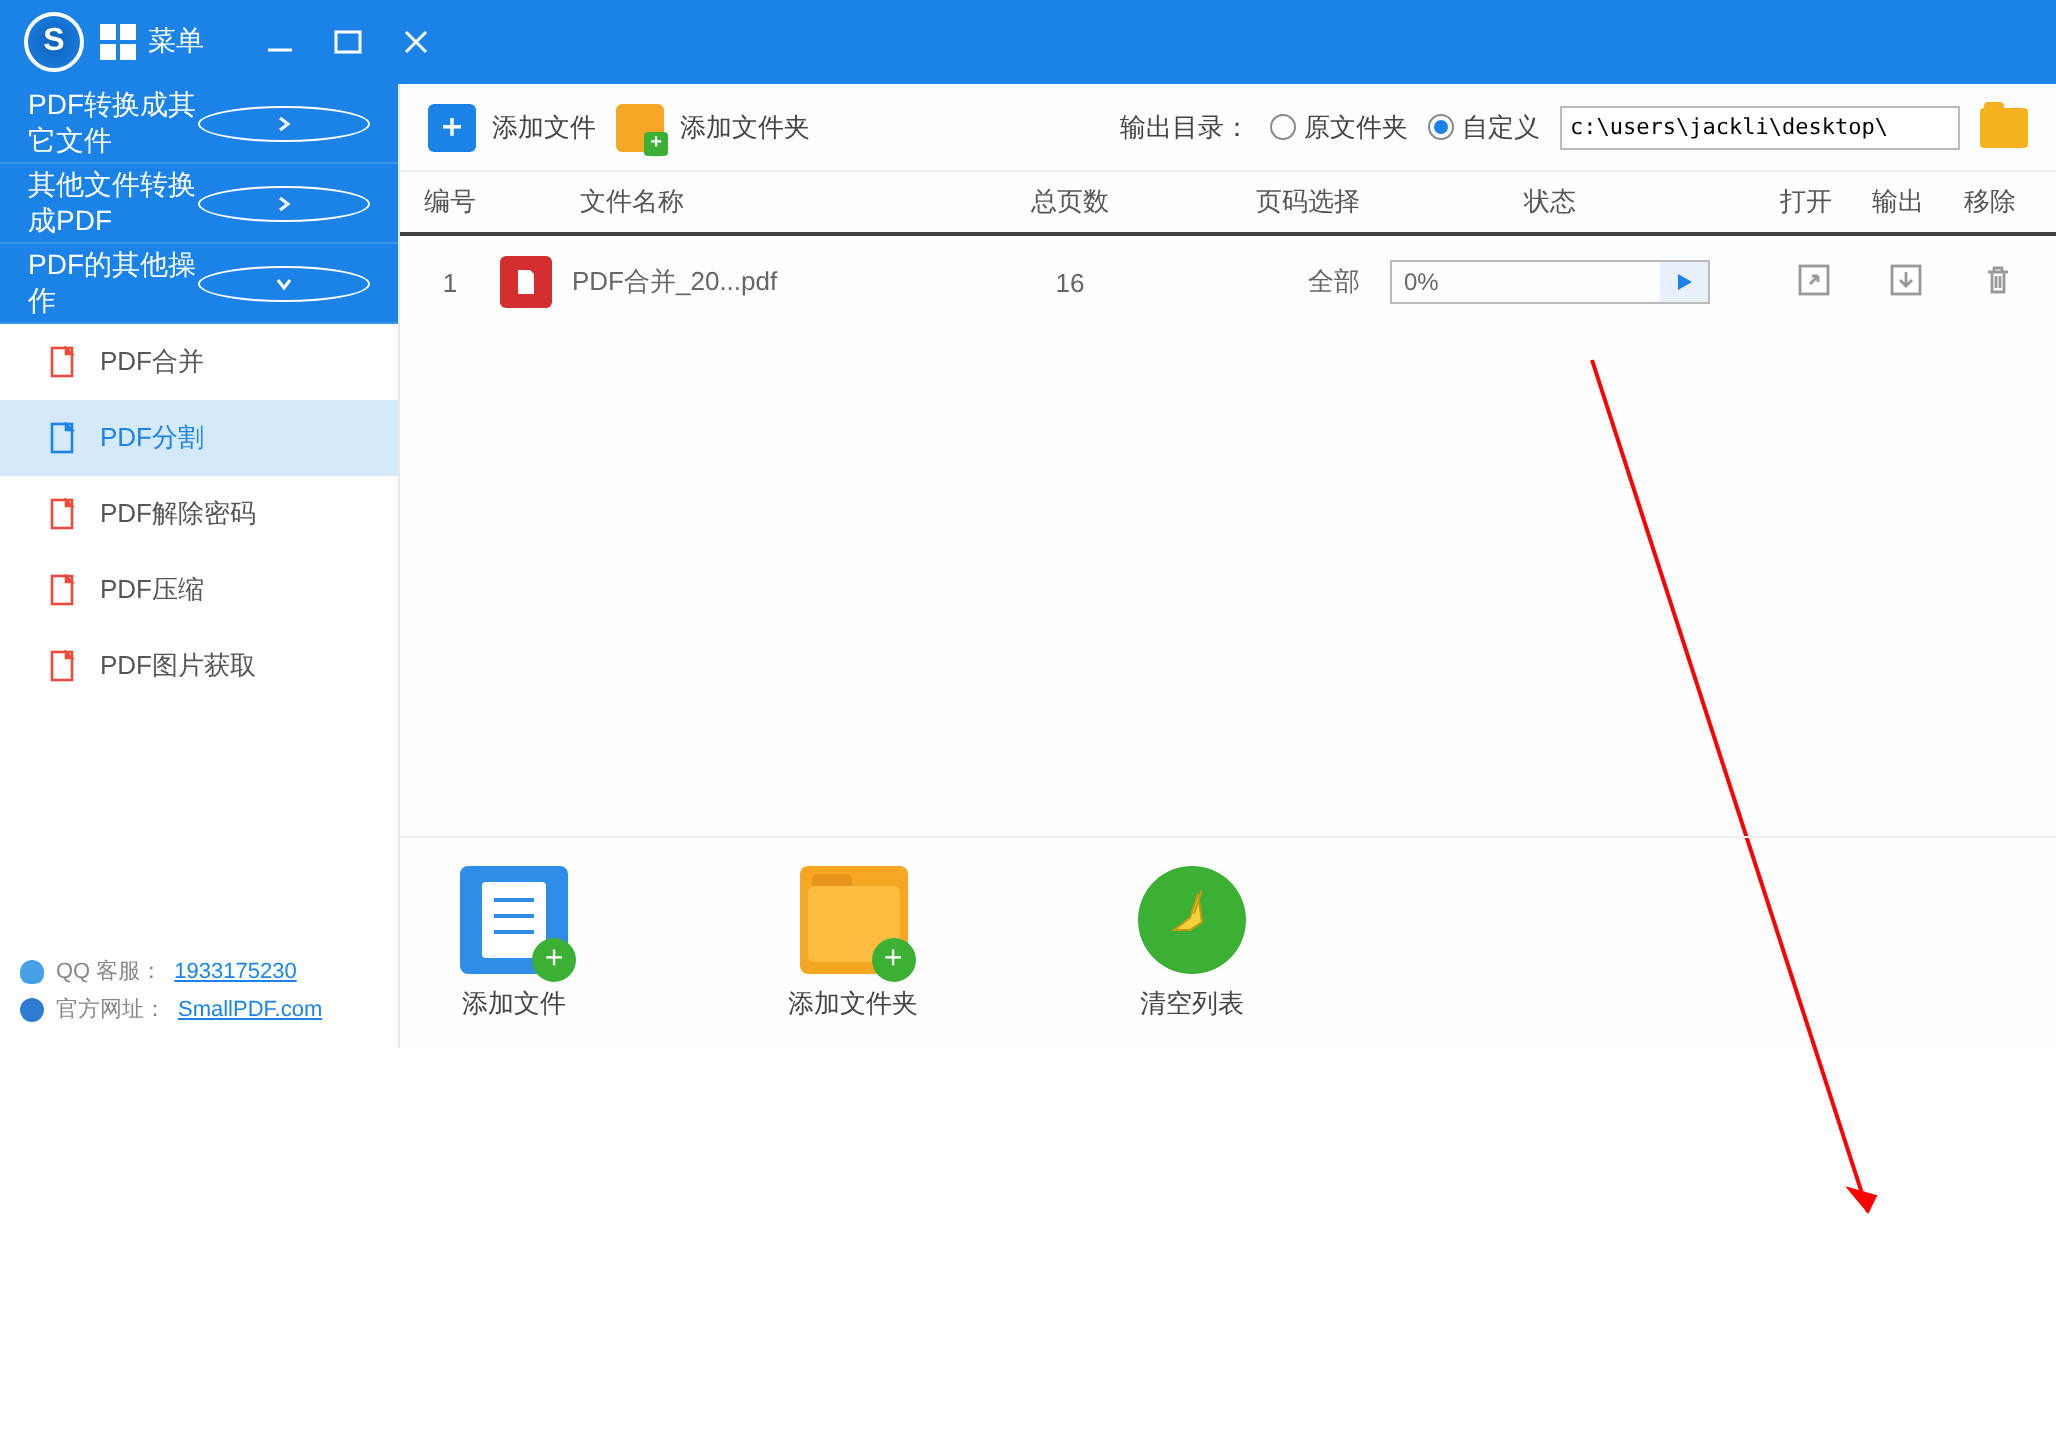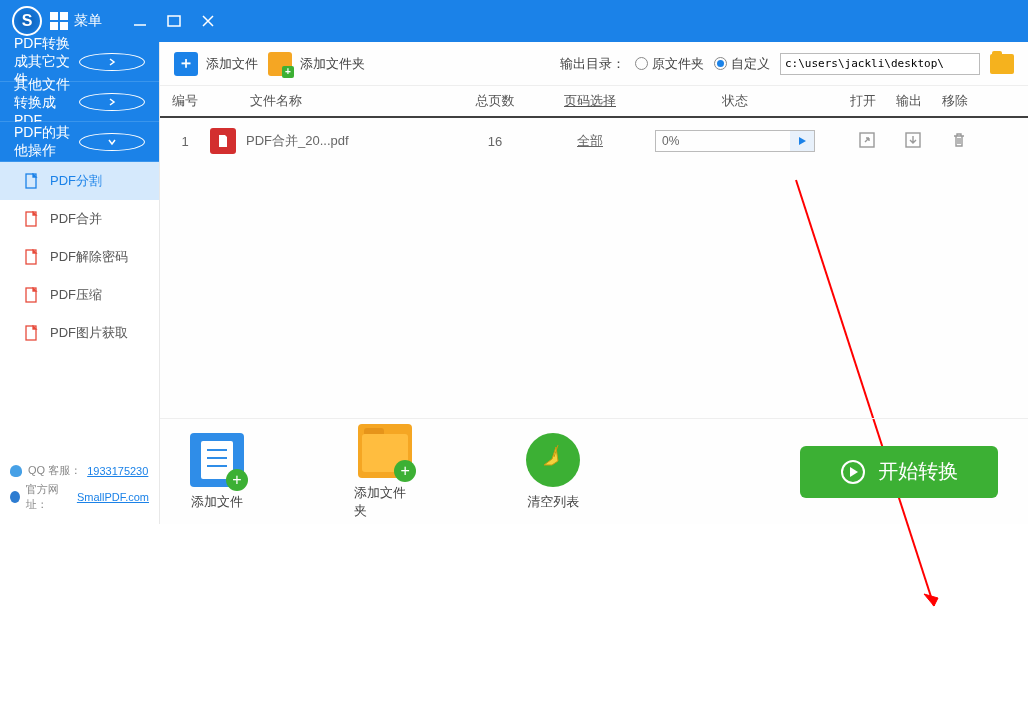--- a/index.html
+++ b/index.html
@@ -47,21 +47,21 @@
 .path-input { width: 200px; height: 22px; border: 1px solid #bbb; font-family: Consolas, monospace; font-size: 11px; padding: 0 4px; }
 .folder-btn { width: 24px; height: 20px; background: #f5b21e; border-radius: 2px; position: relative; cursor: pointer; }
 .folder-btn::before { content: ""; position: absolute; top: -3px; left: 2px; width: 10px; height: 3px; background: #f5b21e; border-radius: 2px 2px 0 0; }
 
 .table { flex: 1; overflow: auto; font-size: 13px; }
 .thead { display: flex; height: 32px; align-items: center; color: #555; border-bottom: 2px solid #404040; }
 .trow { display: flex; height: 46px; align-items: center; color: #666; }
 .col-idx { width: 50px; text-align: center; }
 .col-name { width: 240px; display: flex; align-items: center; gap: 10px; }
 .col-pages { width: 90px; text-align: center; }
-.col-sel { width: 100px; text-align: center; text-decoration: underline; }
+.col-sel { width: 100px; text-align: right; }
 .col-status { width: 190px; display: flex; justify-content: center; }
 .col-open, .col-out, .col-del { width: 46px; text-align: right; }
 .pdf-icon { width: 26px; height: 26px; background: #d32f2f; border-radius: 3px; display: flex; align-items: center; justify-content: center; }
 .pdf-icon svg { fill: #fff; }
 .progress { width: 160px; height: 22px; border: 1px solid #bbb; display: flex; align-items: center; position: relative; }
 .progress span { padding-left: 6px; font-size: 12px; color: #666; flex: 1; }
 .progress .play { width: 24px; height: 100%; background: #e8f1fb; display: flex; align-items: center; justify-content: center; }
 .progress .play svg { fill: #1b82e8; }
 .act-icon svg { stroke: #999; fill: none; stroke-width: 1.4; }
 .act-icon { cursor: pointer; display: inline-flex; }
@@ -135,33 +135,33 @@
         </span>
     </div>
     <div class="sb-section">
       <span>PDF的其他操作</span>
       <span class="sb-chevron">
           <svg width="8" height="8">
             <path d="M1 2 L4 6 L7 2"></path>
           </svg>
         </span>
     </div>
+    <div class="sb-item">
+      <svg width="16" height="16">
+          <rect x="2" y="1" width="10" height="14"></rect>
+          <path d="M9 1 L12 4 L9 4 Z" fill="#e74c3c"></path>
+        </svg>
+      <span>PDF合并</span>
+    </div>
     <div class="sb-item active">
       <svg width="16" height="16">
           <rect x="2" y="1" width="10" height="14"></rect>
           <path d="M9 1 L12 4 L9 4 Z" fill="#1b82e8"></path>
         </svg>
       <span>PDF分割</span>
-    </div>
-    <div class="sb-item">
-      <svg width="16" height="16">
-          <rect x="2" y="1" width="10" height="14"></rect>
-          <path d="M9 1 L12 4 L9 4 Z" fill="#e74c3c"></path>
-        </svg>
-      <span>PDF合并</span>
     </div>
     <div class="sb-item">
       <svg width="16" height="16">
           <rect x="2" y="1" width="10" height="14"></rect>
           <path d="M9 1 L12 4 L9 4 Z" fill="#e74c3c"></path>
         </svg>
       <span>PDF解除密码</span>
     </div>
     <div class="sb-item">
       <svg width="16" height="16">
@@ -294,23 +294,16 @@
       </div>
       <div class="bb-item">
         <div class="bb-icon bb-clear">
           <svg width="34" height="34">
               <path d="M20 4 l-4 12 l-8 6 h8 l6 -4 z M22 2 l-4 12" stroke="#c59a10" stroke-width="1"></path>
             </svg>
         </div>
         <span>清空列表</span>
       </div>
       <div class="bb-spacer"></div>
-      <div class="start-btn">
-        <svg width="26" height="26">
-            <circle cx="13" cy="13" r="11"></circle>
-            <path d="M10 8 L18 13 L10 18 Z" fill="#fff" stroke="none"></path>
-          </svg>
-        <span>开始转换</span>
-      </div>
     </div>
 
   </div>
 </div>
 
 </body></html>

